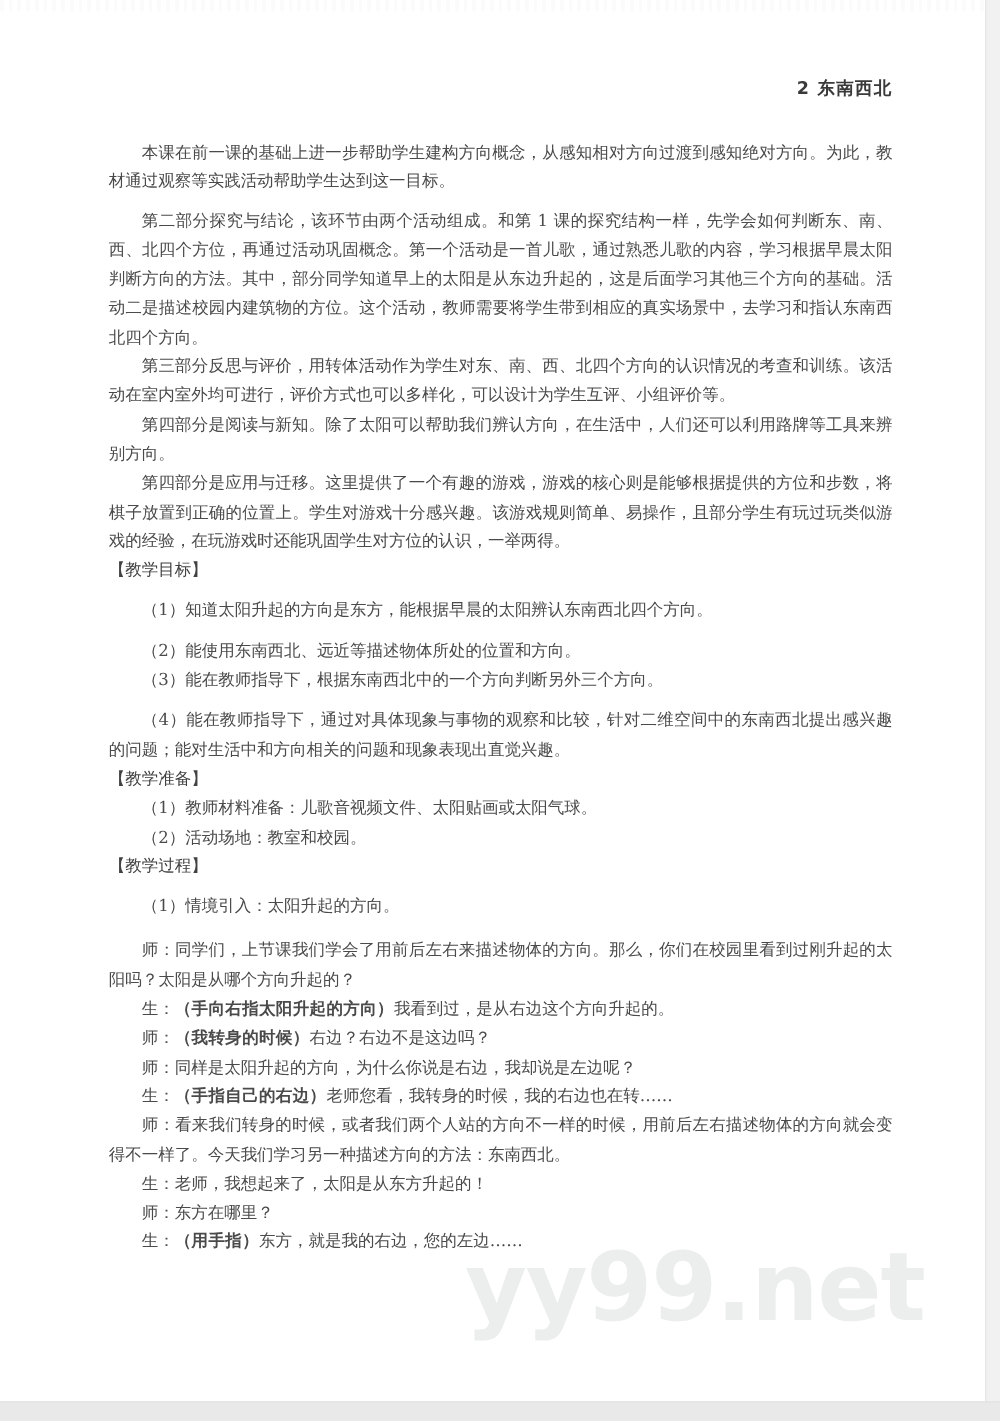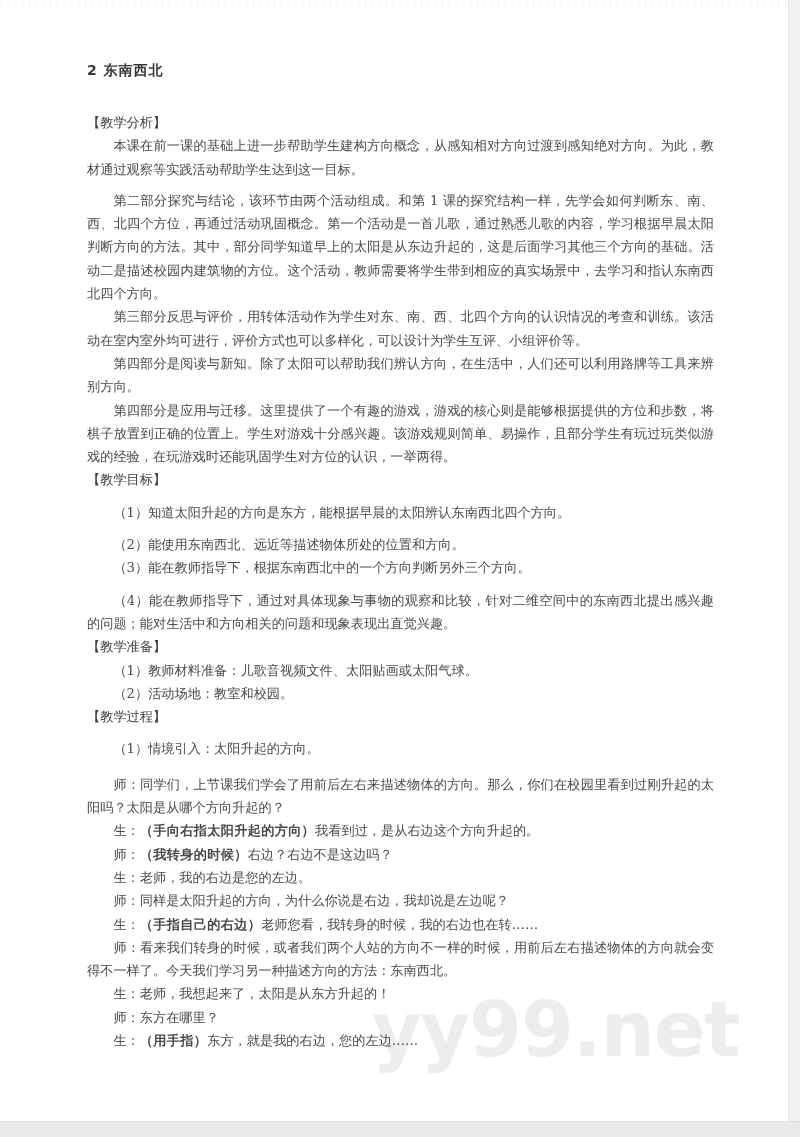--- a/index.html
+++ b/index.html
@@ -70,21 +70,21 @@
     z-index: 1;
   }
   .content {
     position: absolute;
     left: 87px;
     top: 0;
     width: 627px;
     z-index: 2;
   }
   .doc-title {
-    text-align: left;
+    text-align: right;
     font-family: "DejaVu Sans", "Liberation Sans", sans-serif;
     font-weight: bold;
     font-size: 14px;
     color: #3a3a3a;
     margin: 0;
     padding-top: 62px;
     letter-spacing: 1px;
   }
   .body-text {
     margin-top: 31px;
@@ -130,21 +130,20 @@
   <div class="scan-bottom-edge"></div>
 
   <div class="watermark">yy99.net</div>
 
   <div class="content">
 
     <h1 class="doc-title">2 东南西北</h1>
 
     <div class="body-text">
 
-      <p class="heading">【教学分析】</p>
 
       <p class="para">本课在前一课的基础上进一步帮助学生建构方向概念，从感知相对方向过渡到感知绝对方向。为此，教材通过观察等实践活动帮助学生达到这一目标。</p>
 
 
       <div class="blank-sm"></div>
 
       <p class="para">第二部分探究与结论，该环节由两个活动组成。和第 1 课的探究结构一样，先学会如何判断东、南、西、北四个方位，再通过活动巩固概念。第一个活动是一首儿歌，通过熟悉儿歌的内容，学习根据早晨太阳判断方向的方法。其中，部分同学知道早上的太阳是从东边升起的，这是后面学习其他三个方向的基础。活动二是描述校园内建筑物的方位。这个活动，教师需要将学生带到相应的真实场景中，去学习和指认东南西北四个方向。</p>
 
       <p class="para">第三部分反思与评价，用转体活动作为学生对东、南、西、北四个方向的认识情况的考查和训练。该活动在室内室外均可进行，评价方式也可以多样化，可以设计为学生互评、小组评价等。</p>
 
@@ -171,21 +170,20 @@
       <p class="heading">【教学过程】</p>
 
       <p class="spaced">（1）情境引入：太阳升起的方向。</p>
 
       <div class="blank-md"></div>
 
       <div id="dialogue-block">
           <p class="para"><span>师：</span><span>同学们，上节课我们学会了用前后左右来描述物体的方向。那么，你们在校园里看到过刚升起的太阳吗？太阳是从哪个方向升起的？</span></p>
           <p class="para"><span>生：</span><span class="stage">（手向右指太阳升起的方向）</span><span>我看到过，是从右边这个方向升起的。</span></p>
           <p class="para"><span>师：</span><span class="stage">（我转身的时候）</span><span>右边？右边不是这边吗？</span></p>
-          <p class="para"><span>生：</span><span>老师，我的右边是您的左边。</span></p>
           <p class="para"><span>师：</span><span>同样是太阳升起的方向，为什么你说是右边，我却说是左边呢？</span></p>
           <p class="para"><span>生：</span><span class="stage">（手指自己的右边）</span><span>老师您看，我转身的时候，我的右边也在转……</span></p>
           <p class="para"><span>师：</span><span>看来我们转身的时候，或者我们两个人站的方向不一样的时候，用前后左右描述物体的方向就会变得不一样了。今天我们学习另一种描述方向的方法：东南西北。</span></p>
           <p class="para"><span>生：</span><span>老师，我想起来了，太阳是从东方升起的！</span></p>
           <p class="para"><span>师：</span><span>东方在哪里？</span></p>
           <p class="para"><span>生：</span><span class="stage">（用手指）</span><span>东方，就是我的右边，您的左边……</span></p>
         </div>
 
     </div>
   </div>

